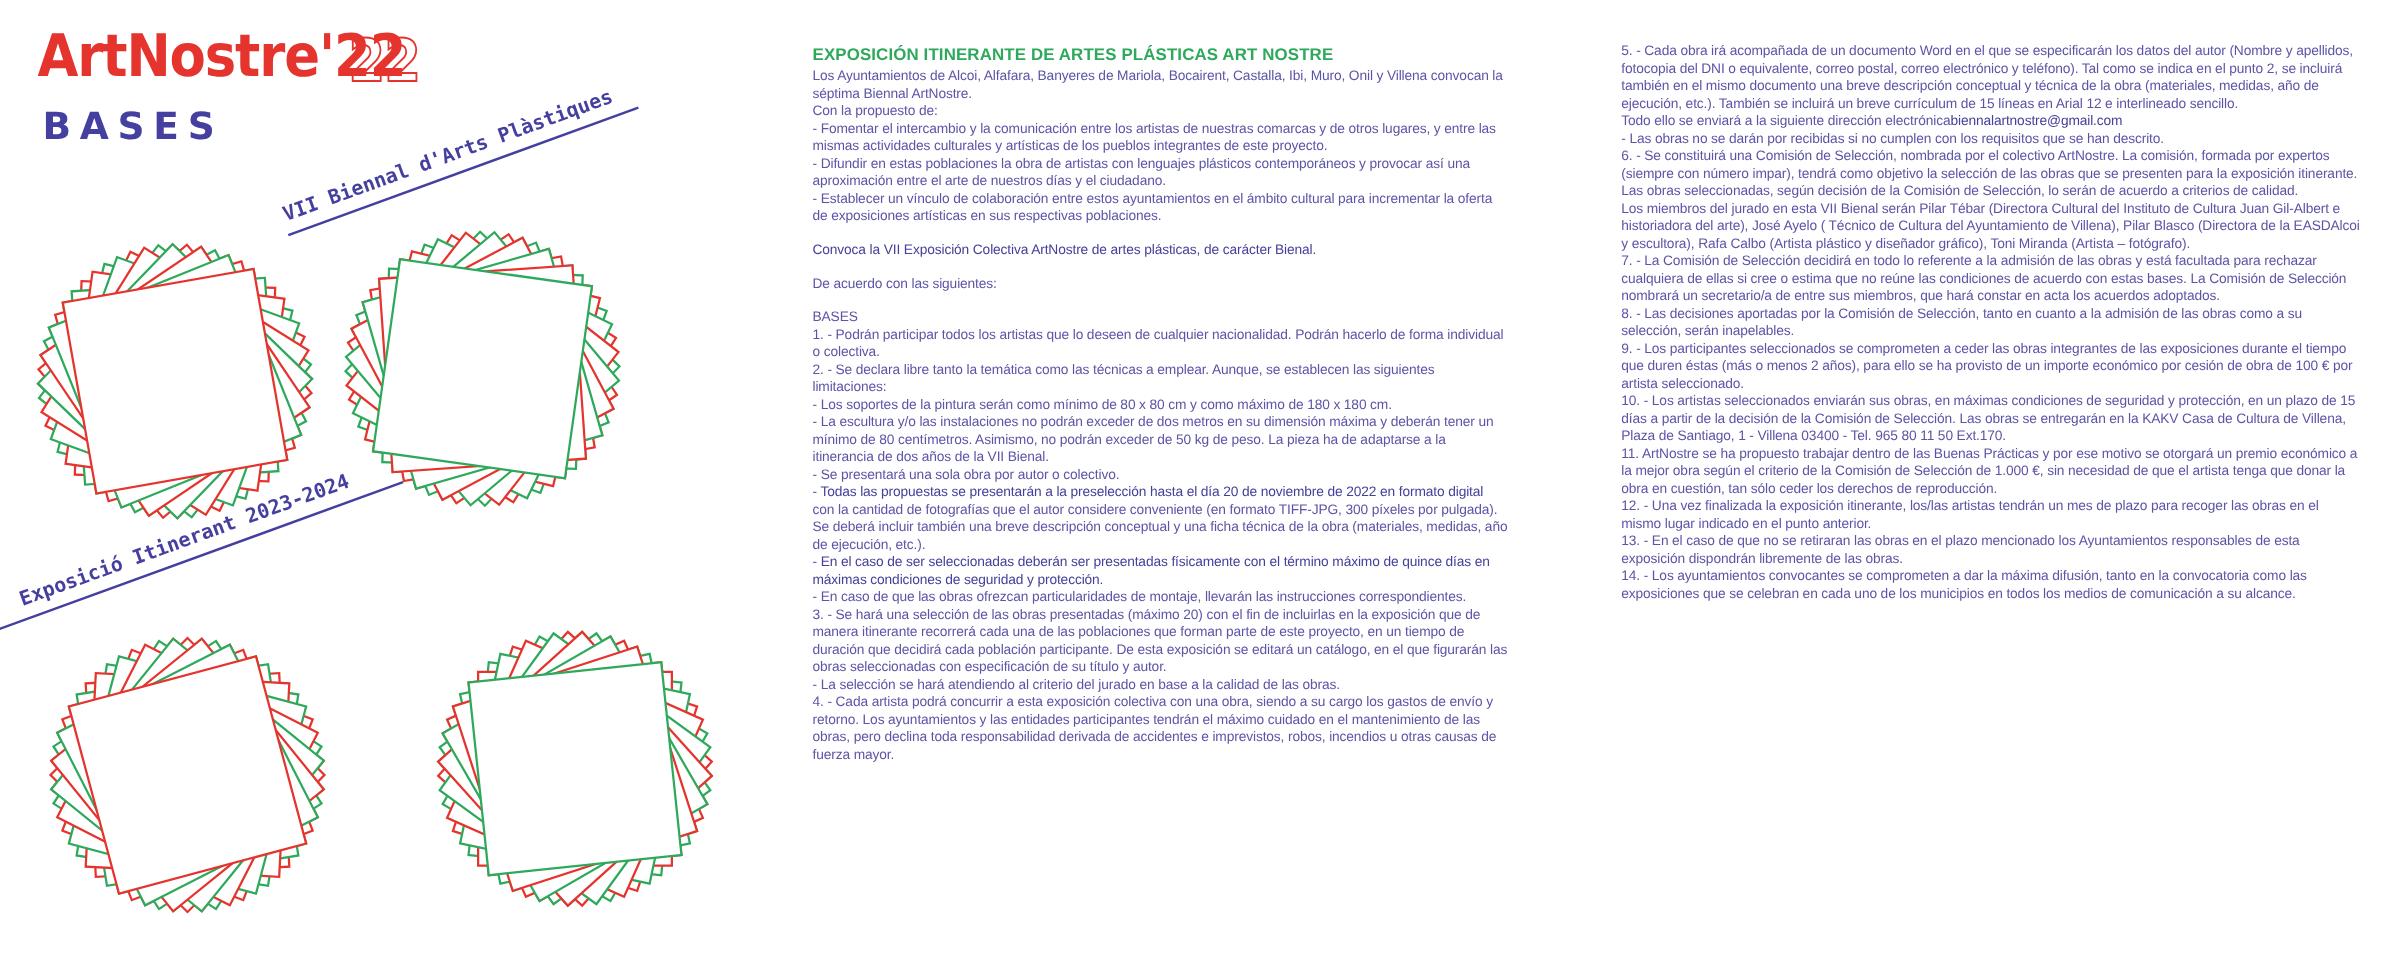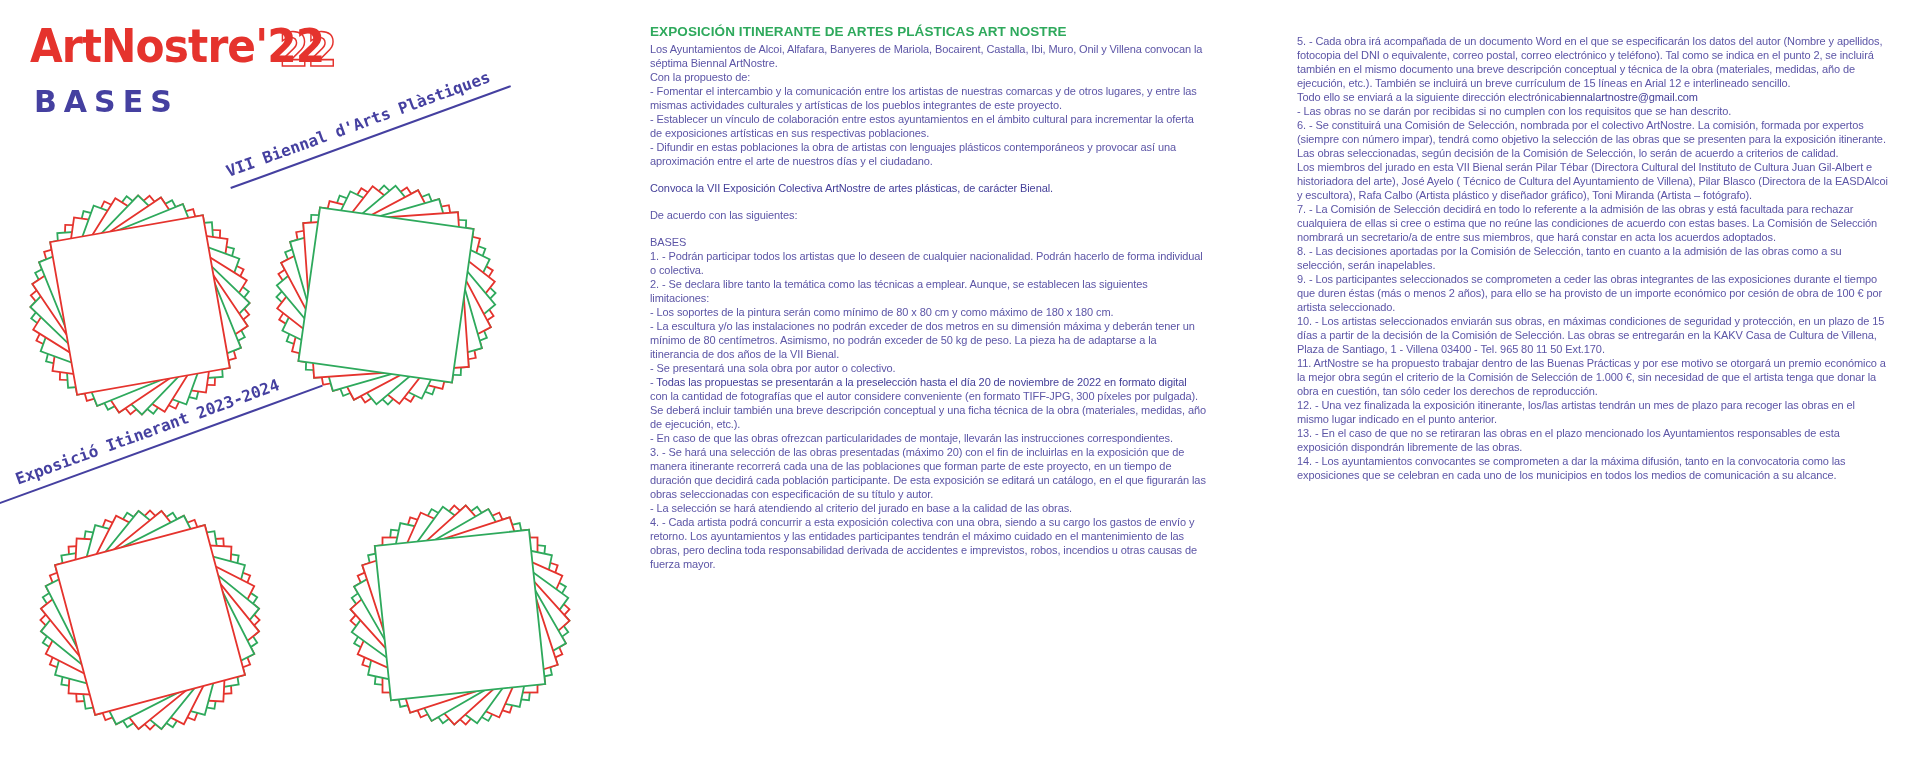--- a/index.html
+++ b/index.html
@@ -20,21 +20,21 @@
   .diag{position:absolute;font-family:"DejaVu Sans Mono",monospace;font-weight:bold;
         color:#4540A0;border-bottom:2.5px solid #4540A0;transform:rotate(-20deg);
         transform-origin:0 100%;white-space:nowrap;font-size:16px;line-height:27px;height:29px;}
   .diag1{left:231px;top:158px;width:296px;padding-left:2px;}
   .diag2{left:-8px;top:476px;width:320px;padding-left:32px;}
 
   
   .col{position:absolute;color:#5C55A6;font-size:11px;line-height:14px;letter-spacing:-0.1px;}
   .col1{left:650px;top:24px;width:556px;}
   .col2{left:1297px;top:34px;width:592px;}
-  .col h2{margin:0 0 2px 0;font-size:13.5px;line-height:16px;color:#2EA95C;
+  .col h2{margin:12px 0 2px 0;font-size:13.5px;line-height:16px;color:#2EA95C;
         font-weight:bold;letter-spacing:0.1px;}
   p.para{margin:0;}
   p.spacer{margin:0;height:13px;}
   .b{font-weight:normal;color:#454099;}
 </style>
 </head>
 <body>
 
 <div class="poster">
 
@@ -133,34 +133,35 @@
   <div class="bases">BASES</div>
 
   <div class="diag diag1">VII Biennal d'Arts Plàstiques</div>
   <div class="diag diag2">Exposició Itinerant 2023-2024</div>
 
   <div class="col col1">
     <h2>EXPOSICIÓN ITINERANTE DE ARTES PLÁSTICAS ART NOSTRE</h2>
   <p class="para"><span>Los Ayuntamientos de Alcoi, Alfafara, Banyeres de Mariola, Bocairent, Castalla, Ibi, Muro, Onil y Villena convocan la séptima Biennal ArtNostre.</span></p>
       <p class="para"><span>Con la propuesto de:</span></p>
       <p class="para"><span>- Fomentar el intercambio y la comunicación entre los artistas de nuestras comarcas y de otros lugares, y entre las mismas actividades culturales y artísticas de los pueblos integrantes de este proyecto.</span></p>
+      <p class="para"><span>- Difundir en estas poblaciones la obra de artistas con lenguajes plásticos  contemporáneos y provocar así una aproximación entre el arte de nuestros días y el ciudadano.</span></p>
       <p class="para"><span>- Establecer un vínculo de colaboración entre estos ayuntamientos en el ámbito cultural para incrementar la oferta de exposiciones artísticas en sus respectivas poblaciones.</span></p>
-      <p class="para"><span>- Difundir en estas poblaciones la obra de artistas con lenguajes plásticos  contemporáneos y provocar así una aproximación entre el arte de nuestros días y el ciudadano.</span></p>
       <p class="spacer"></p>
       <p class="para"><span class="b">Convoca la VII Exposición Colectiva ArtNostre de artes plásticas, de carácter Bienal.</span></p>
       <p class="spacer"></p>
       <p class="para"><span>De acuerdo con las siguientes:</span></p>
       <p class="spacer"></p>
       <p class="para"><span>BASES</span></p>
       <p class="para"><span>1. - Podrán participar todos los artistas que lo deseen de cualquier nacionalidad. Podrán hacerlo de forma individual o colectiva.</span></p>
       <p class="para"><span>2. - Se declara libre tanto la temática como las técnicas a emplear. Aunque, se establecen las siguientes limitaciones:</span></p>
       <p class="para"><span>- Los soportes de la pintura serán como mínimo de 80 x 80 cm y como máximo de 180 x 180 cm.</span></p>
       <p class="para"><span>- La escultura y/o las instalaciones no podrán exceder de dos metros en su dimensión máxima y deberán tener un mínimo de 80 centímetros. Asimismo, no podrán exceder de 50 kg de peso. La pieza ha de adaptarse a la itinerancia de dos años de la VII Bienal.</span></p>
       <p class="para"><span>- Se presentará una sola obra por autor o colectivo.</span></p>
       <p class="para"><span>- </span><span class="b">Todas las propuestas se presentarán a la preselección hasta el día 20 de noviembre de 2022 en formato digital</span><span> con la cantidad de fotografías que el autor considere conveniente (en formato TIFF-JPG, 300 píxeles por pulgada). Se deberá incluir también una breve descripción conceptual y una ficha técnica de la obra (materiales, medidas, año de ejecución, etc.).</span></p>
+      <p class="para"><span>- </span><span class="b">En el caso de ser seleccionadas deberán ser presentadas físicamente con el término máximo de quince días en máximas condiciones de seguridad y protección.</span></p>
       <p class="para"><span>- En caso de que las obras ofrezcan particularidades de montaje, llevarán las instrucciones correspondientes.</span></p>
       <p class="para"><span>3. - Se hará una selección de las obras presentadas (máximo 20) con el fin de incluirlas en la exposición que de manera itinerante recorrerá cada una de las poblaciones que forman parte de este proyecto, en un tiempo de duración que decidirá cada población participante. De esta exposición se editará un catálogo, en el que figurarán las obras seleccionadas con especificación de su título y autor.</span></p>
       <p class="para"><span>- La selección se hará atendiendo al criterio del jurado en base a la calidad de las obras.</span></p>
       <p class="para"><span>4. - Cada artista podrá concurrir a esta exposición colectiva con una obra, siendo a su cargo los gastos de envío y retorno. Los ayuntamientos y las entidades participantes tendrán el máximo cuidado en el  mantenimiento de las obras, pero declina toda responsabilidad derivada de accidentes e imprevistos, robos, incendios u otras causas de fuerza mayor.</span></p>
     </div>
 
   <div class="col col2">
       <p class="para"><span>5. - Cada obra irá acompañada de un documento Word en el que se especificarán los datos del autor (Nombre y apellidos, fotocopia del DNI o equivalente, correo postal, correo electrónico y teléfono). Tal como se indica en el punto 2, se incluirá también en el mismo documento una breve descripción conceptual y técnica de la obra (materiales, medidas, año de ejecución, etc.). También se incluirá un breve currículum de 15 líneas en Arial 12 e interlineado sencillo.</span></p>
       <p class="para"><span>Todo ello se enviará a la siguiente dirección electrónica</span><span class="b">biennalartnostre@gmail.com</span></p>
       <p class="para"><span>- Las obras no se darán por recibidas si no cumplen con los requisitos que se han descrito.</span></p>

